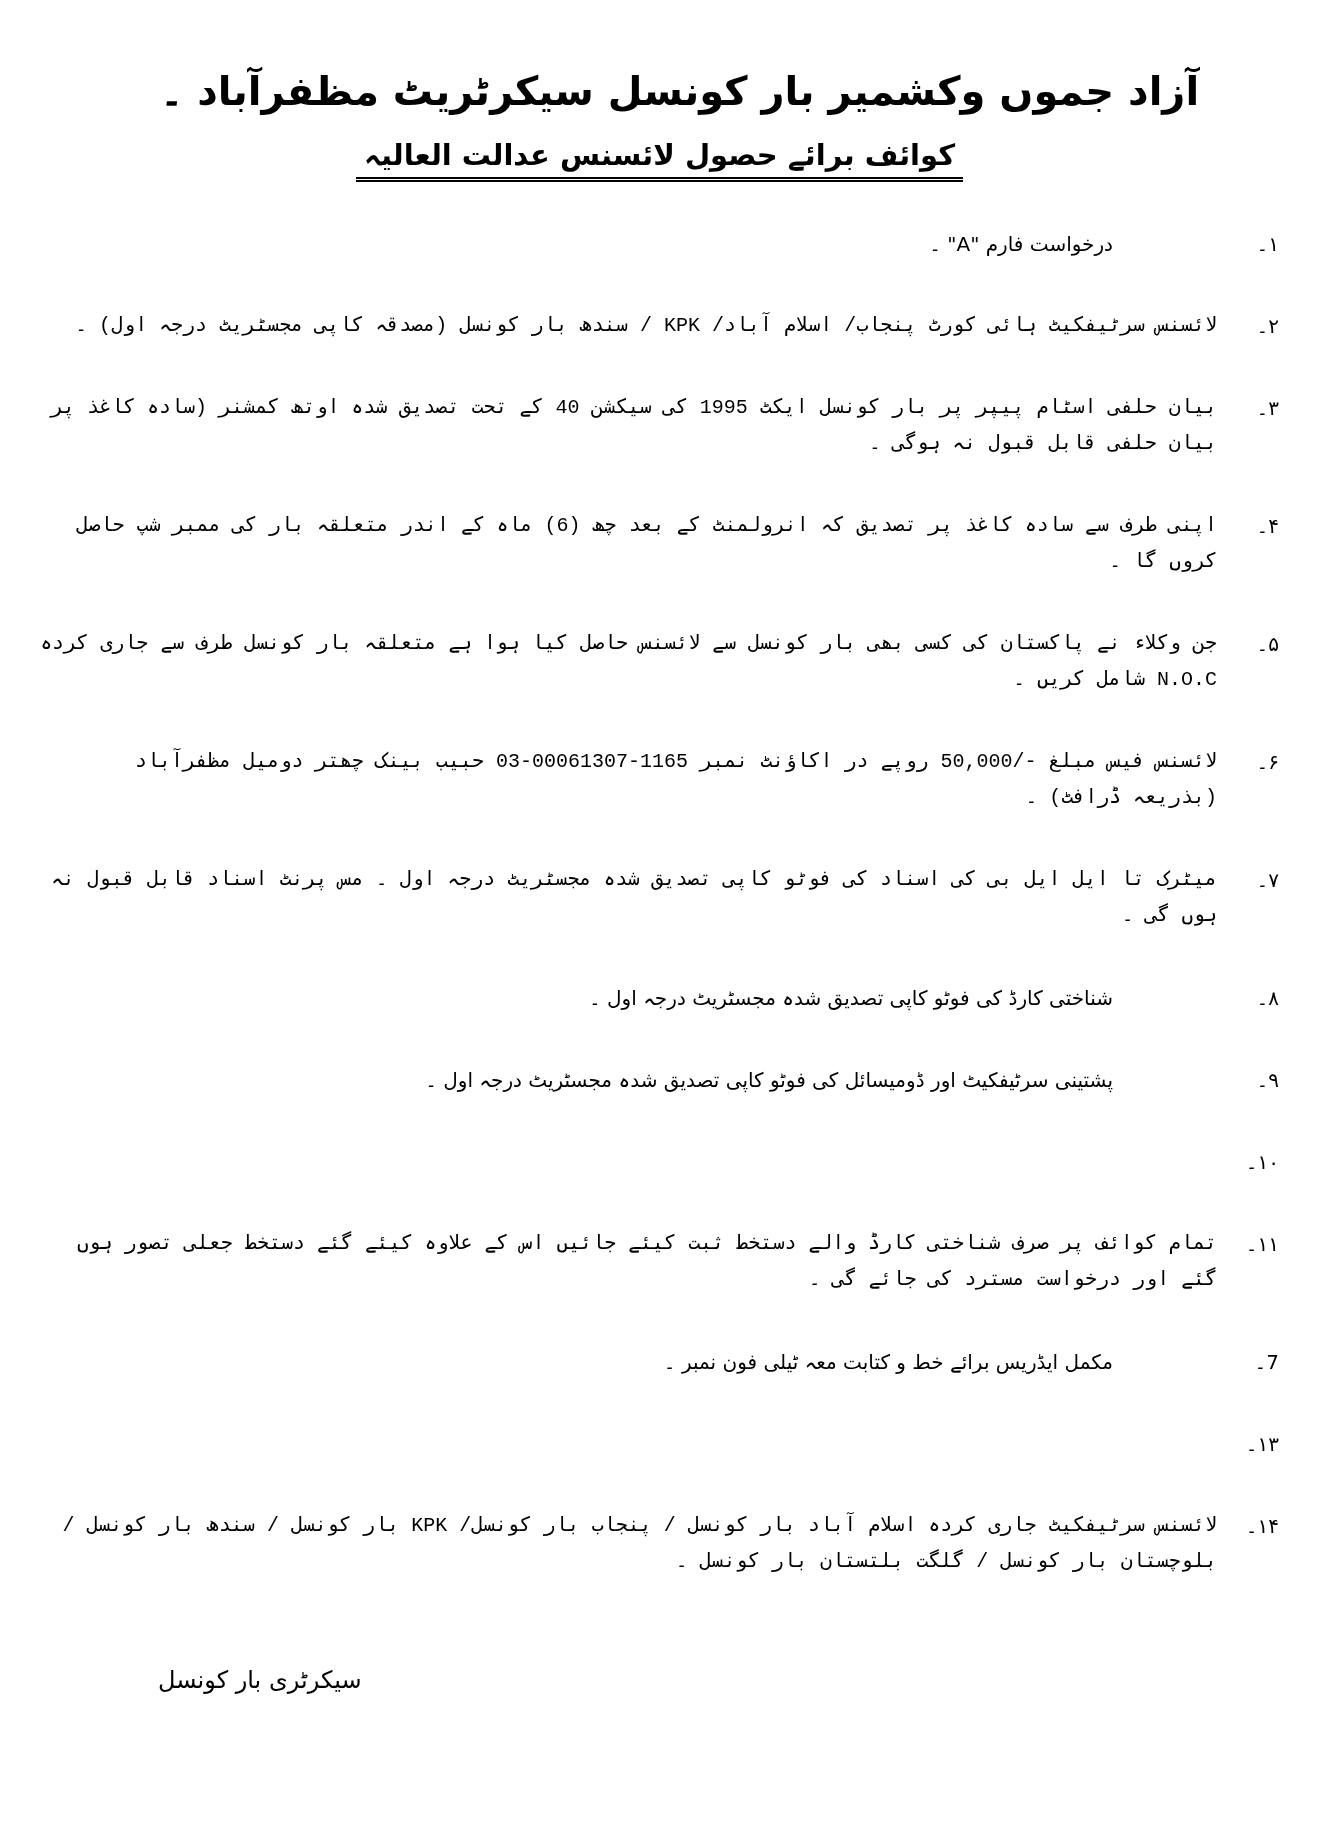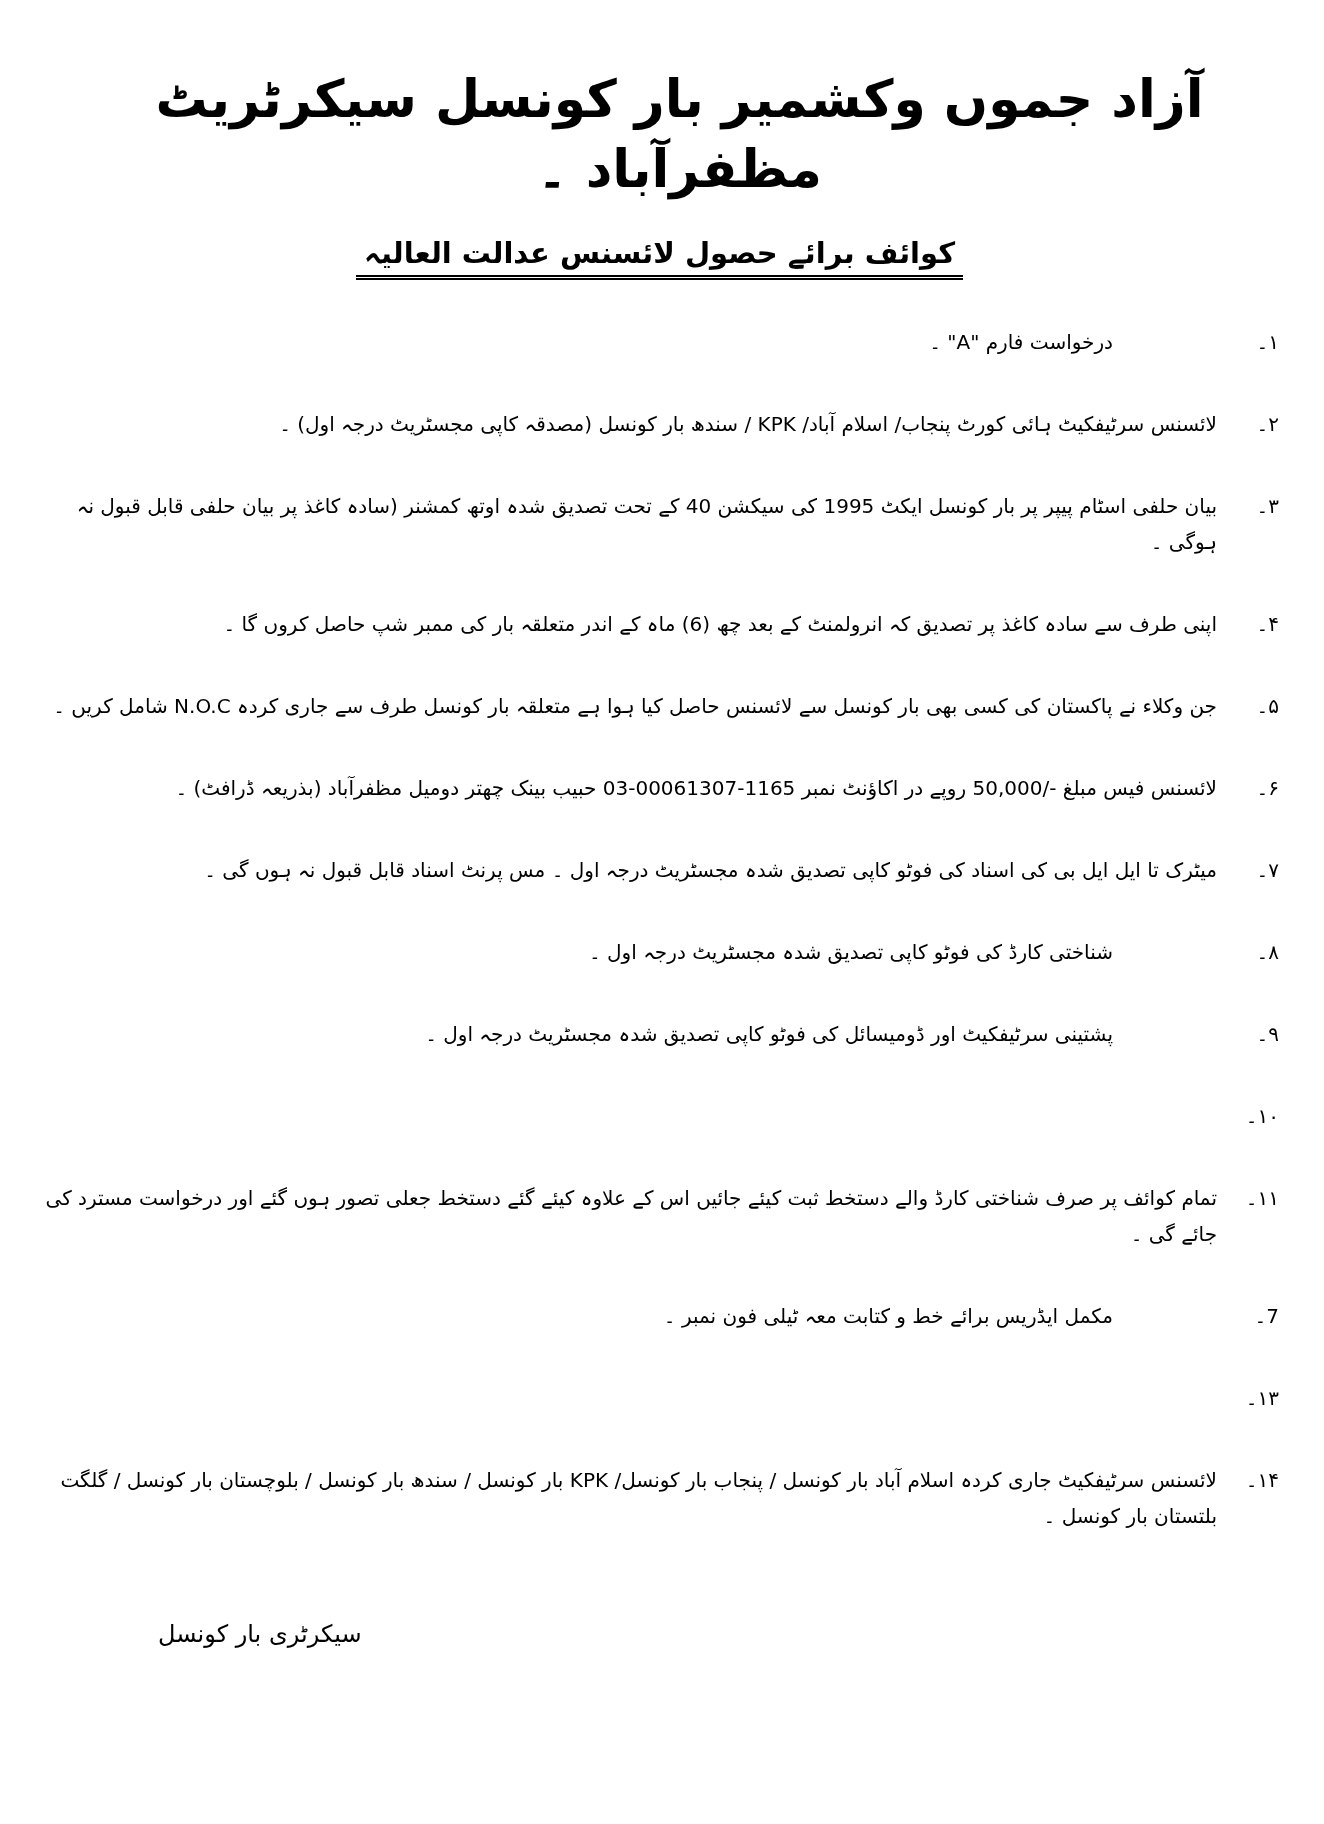--- a/index.html
+++ b/index.html
@@ -11,30 +11,30 @@
     font-family:"DejaVu Sans", sans-serif;
     overflow:hidden;
   }
   .page {
     box-sizing:border-box;
     width:1324px; height:1824px;
     padding:38px 45px 0 40px;
     direction:rtl;
   }
   .title {
-    font-size:52px;
+    font-size:40px;
     font-weight:bold;
     text-align:center;
     margin:26px 20px 0 60px;
     letter-spacing:1px;
     line-height:1.35;
   }
   .subtitle-wrap {
     text-align:center;
-    margin-top:32px;
+    margin-top:20px;
   }
   .subtitle {
     display:inline-block;
     font-size:29px;
     font-weight:bold;
     margin:0;
     padding:0 8px 5px 8px;
     border-bottom:5px double #000;
   }
   .items { margin-top:44px; }
@@ -42,21 +42,21 @@
     display:flex;
     direction:rtl;
     align-items:flex-start;
     margin-bottom:46px;
     font-size:20px;
     line-height:36px;
   }
   .num { flex:0 0 56px; white-space:nowrap; }
   .txt { text-align:right; }
   .item .txt { margin-right:110px; }      
-  .item.long .txt { margin-right:6px; }   
+  .item.long .txt { margin-right:6px;font-family:Liberation Mono, monospace; }   
   .signature {
     margin-top:86px;
     direction:rtl;
     text-align:left;
     padding-left:118px;
     font-size:24px;
   }
 </style>
 </head>
 <body>

